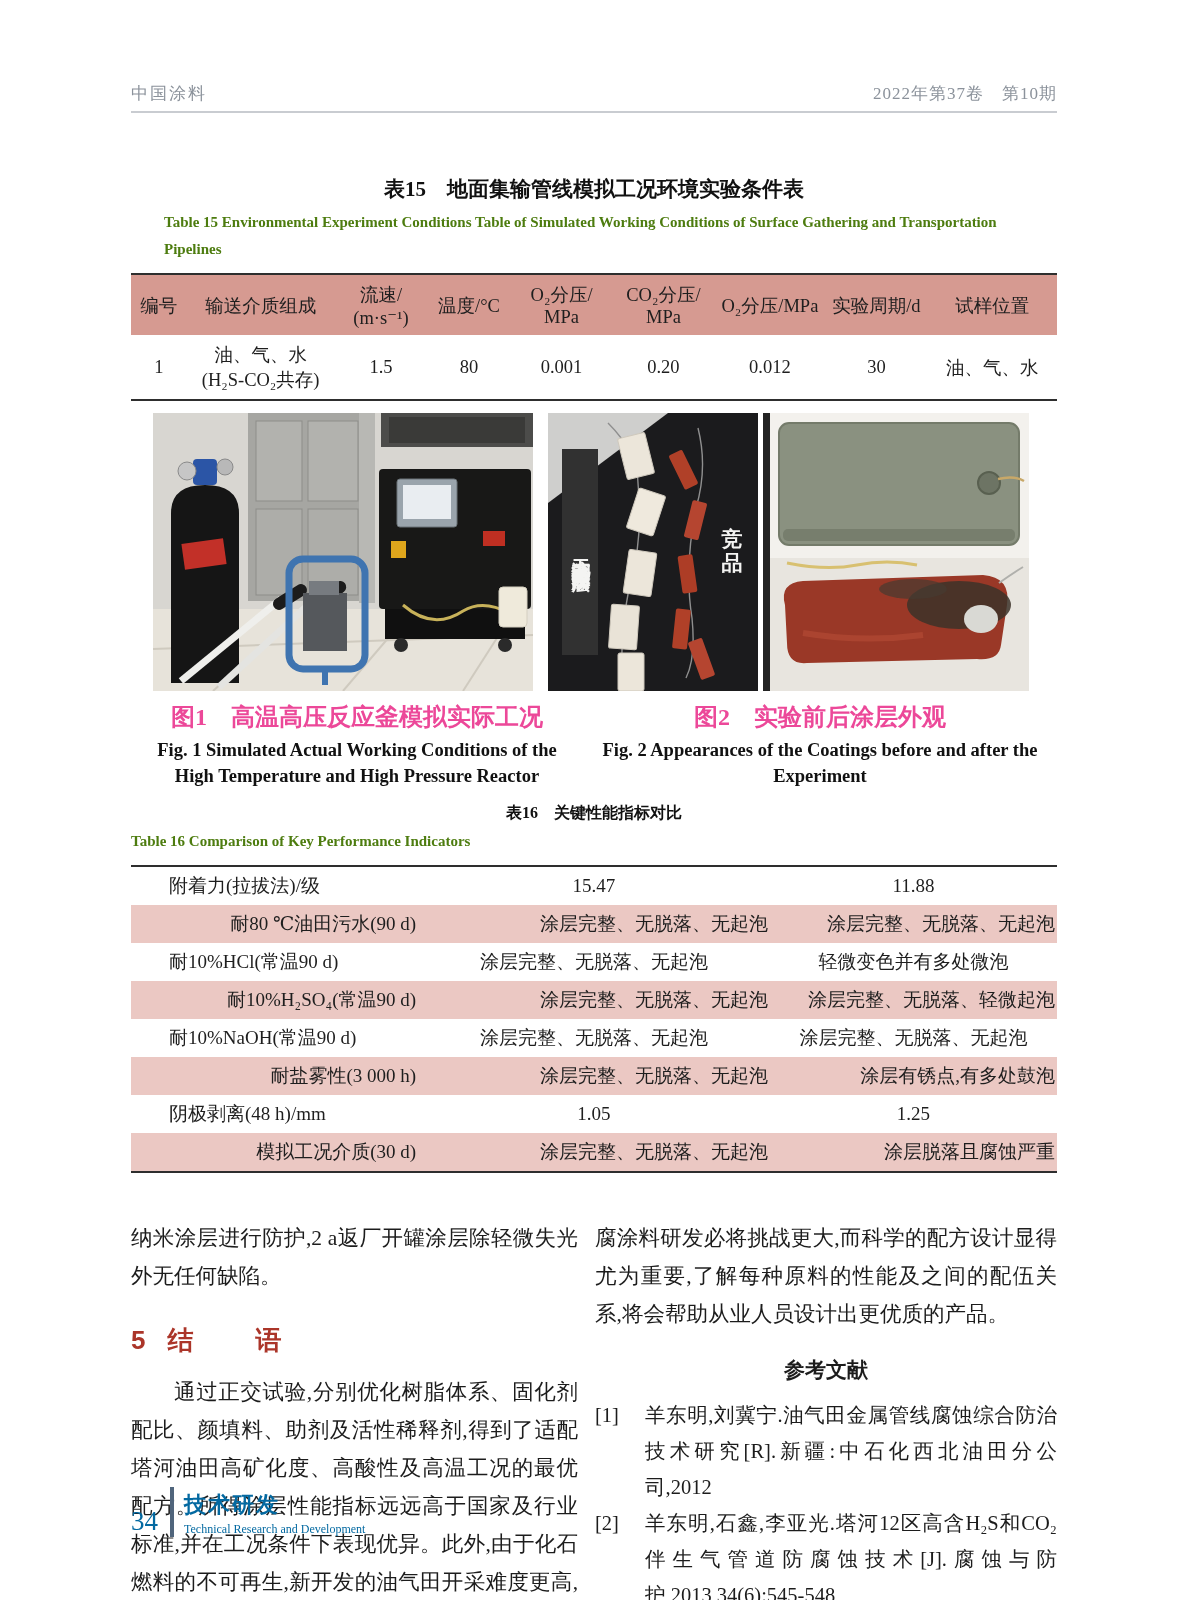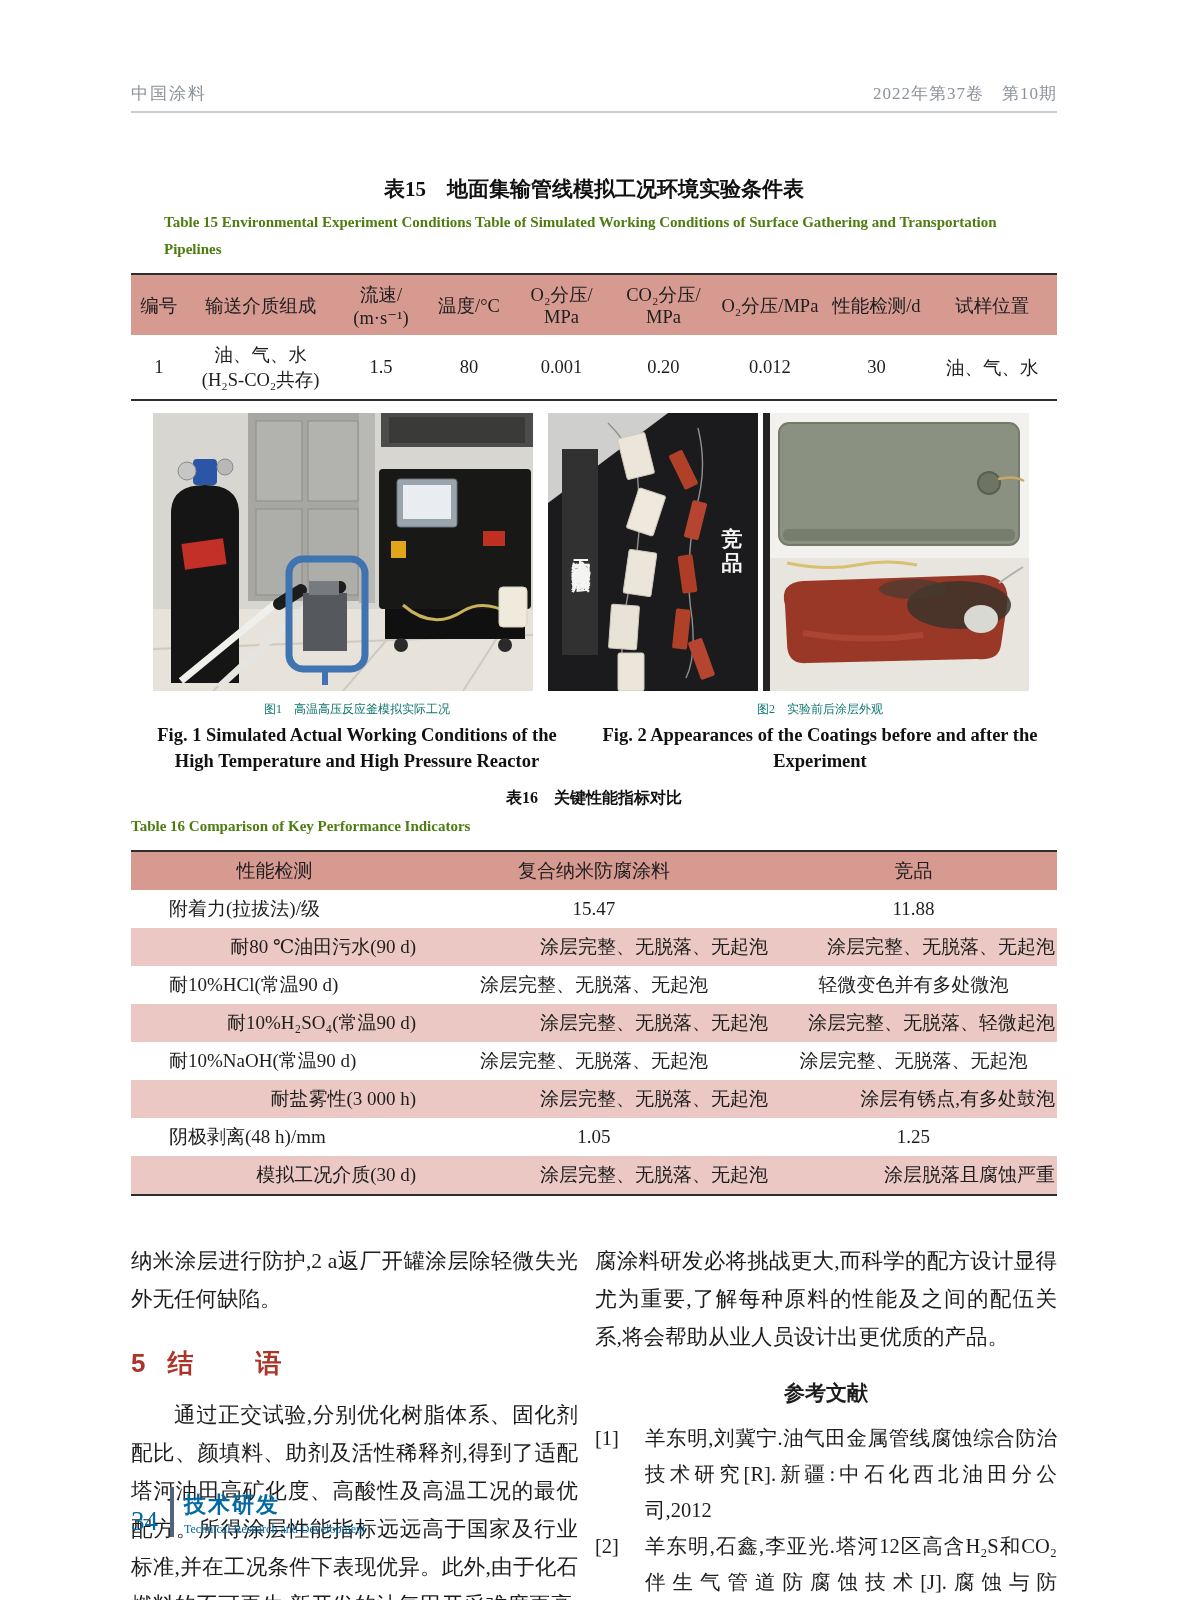--- a/index.html
+++ b/index.html
@@ -28,21 +28,21 @@
   #table15 td{height:52px;}
   #table16 th{height:26px;font-size:19px;}
   #table16 td{height:25px;font-size:19px;}
   #table16 tr.alt td{background:#ebc8c3;text-align:right;}
   #table16 td.lbl{text-align:left;padding-left:38px;}
   
   .figures{display:flex;margin-top:12px;padding-left:22px;}
   .figphoto{position:relative;overflow:hidden;flex:none;}
   .cap-row{display:flex;margin-top:10px;}
   .cap{text-align:center;}
-  .cap-cn{font-weight:normal;font-size:12px;color:#0f766e;}
+  .cap-cn{font-weight:bold;font-size:24px;color:#ec4899;}
   .cap-en{font-weight:bold;font-size:18.5px;line-height:26px;margin-top:4px;color:#111;}
   
   .columns{display:flex;margin-top:46px;}
   .col{font-size:21.5px;line-height:38px;text-align:justify;}
   .col-left{width:447px;margin-right:17px;}
   .col-right{width:462px;}
   .par-indent{text-indent:2em;}
   .sec-head{color:#ab3529;font-weight:bold;font-size:26px;margin:26px 0 14px 0;
     font-family:"Liberation Sans","DejaVu Sans",sans-serif;}
   .sec-head .num{margin-right:22px;}
@@ -88,21 +88,21 @@
       <th class="pre">编号</th>
       <th class="pre">输送介质组成</th>
       <th class="pre">流速/
 (m·s⁻¹)</th>
       <th class="pre">温度/°C</th>
       <th class="pre">O₂分压/
 MPa</th>
       <th class="pre">CO₂分压/
 MPa</th>
       <th class="pre">O₂分压/MPa</th>
-      <th class="pre">性能检测/d</th>
+      <th class="pre">实验周期/d</th>
       <th class="pre">试样位置</th>
     </tr>
     <tr>
       <td class="pre">1</td>
       <td class="pre">油、气、水
 (H₂S-CO₂共存)</td>
       <td class="pre">1.5</td>
       <td class="pre">80</td>
       <td class="pre">0.001</td>
       <td class="pre">0.20</td>
@@ -224,25 +224,20 @@
   <div class="t16-title-cn">表16　关键性能指标对比</div>
   <div class="tbl-title-en" style="margin-top:4px;">Table 16   Comparison of Key Performance Indicators</div>
 
   <table class="datatable" id="table16">
     <colgroup>
         <col style="width:31%">
         <col style="width:38%">
         <col style="width:31%">
       </colgroup>
     <tbody>
-        <tr>
-      <th>性能检测</th>
-      <th>复合纳米防腐涂料</th>
-      <th>竞品</th>
-    </tr>
     <tr>
       <td class="lbl">附着力(拉拔法)/级</td>
       <td>15.47</td>
       <td>11.88</td>
     </tr>
     <tr class="alt">
       <td class="lbl">耐80 ℃油田污水(90 d)</td>
       <td>涂层完整、无脱落、无起泡</td>
       <td>涂层完整、无脱落、无起泡</td>
     </tr>

